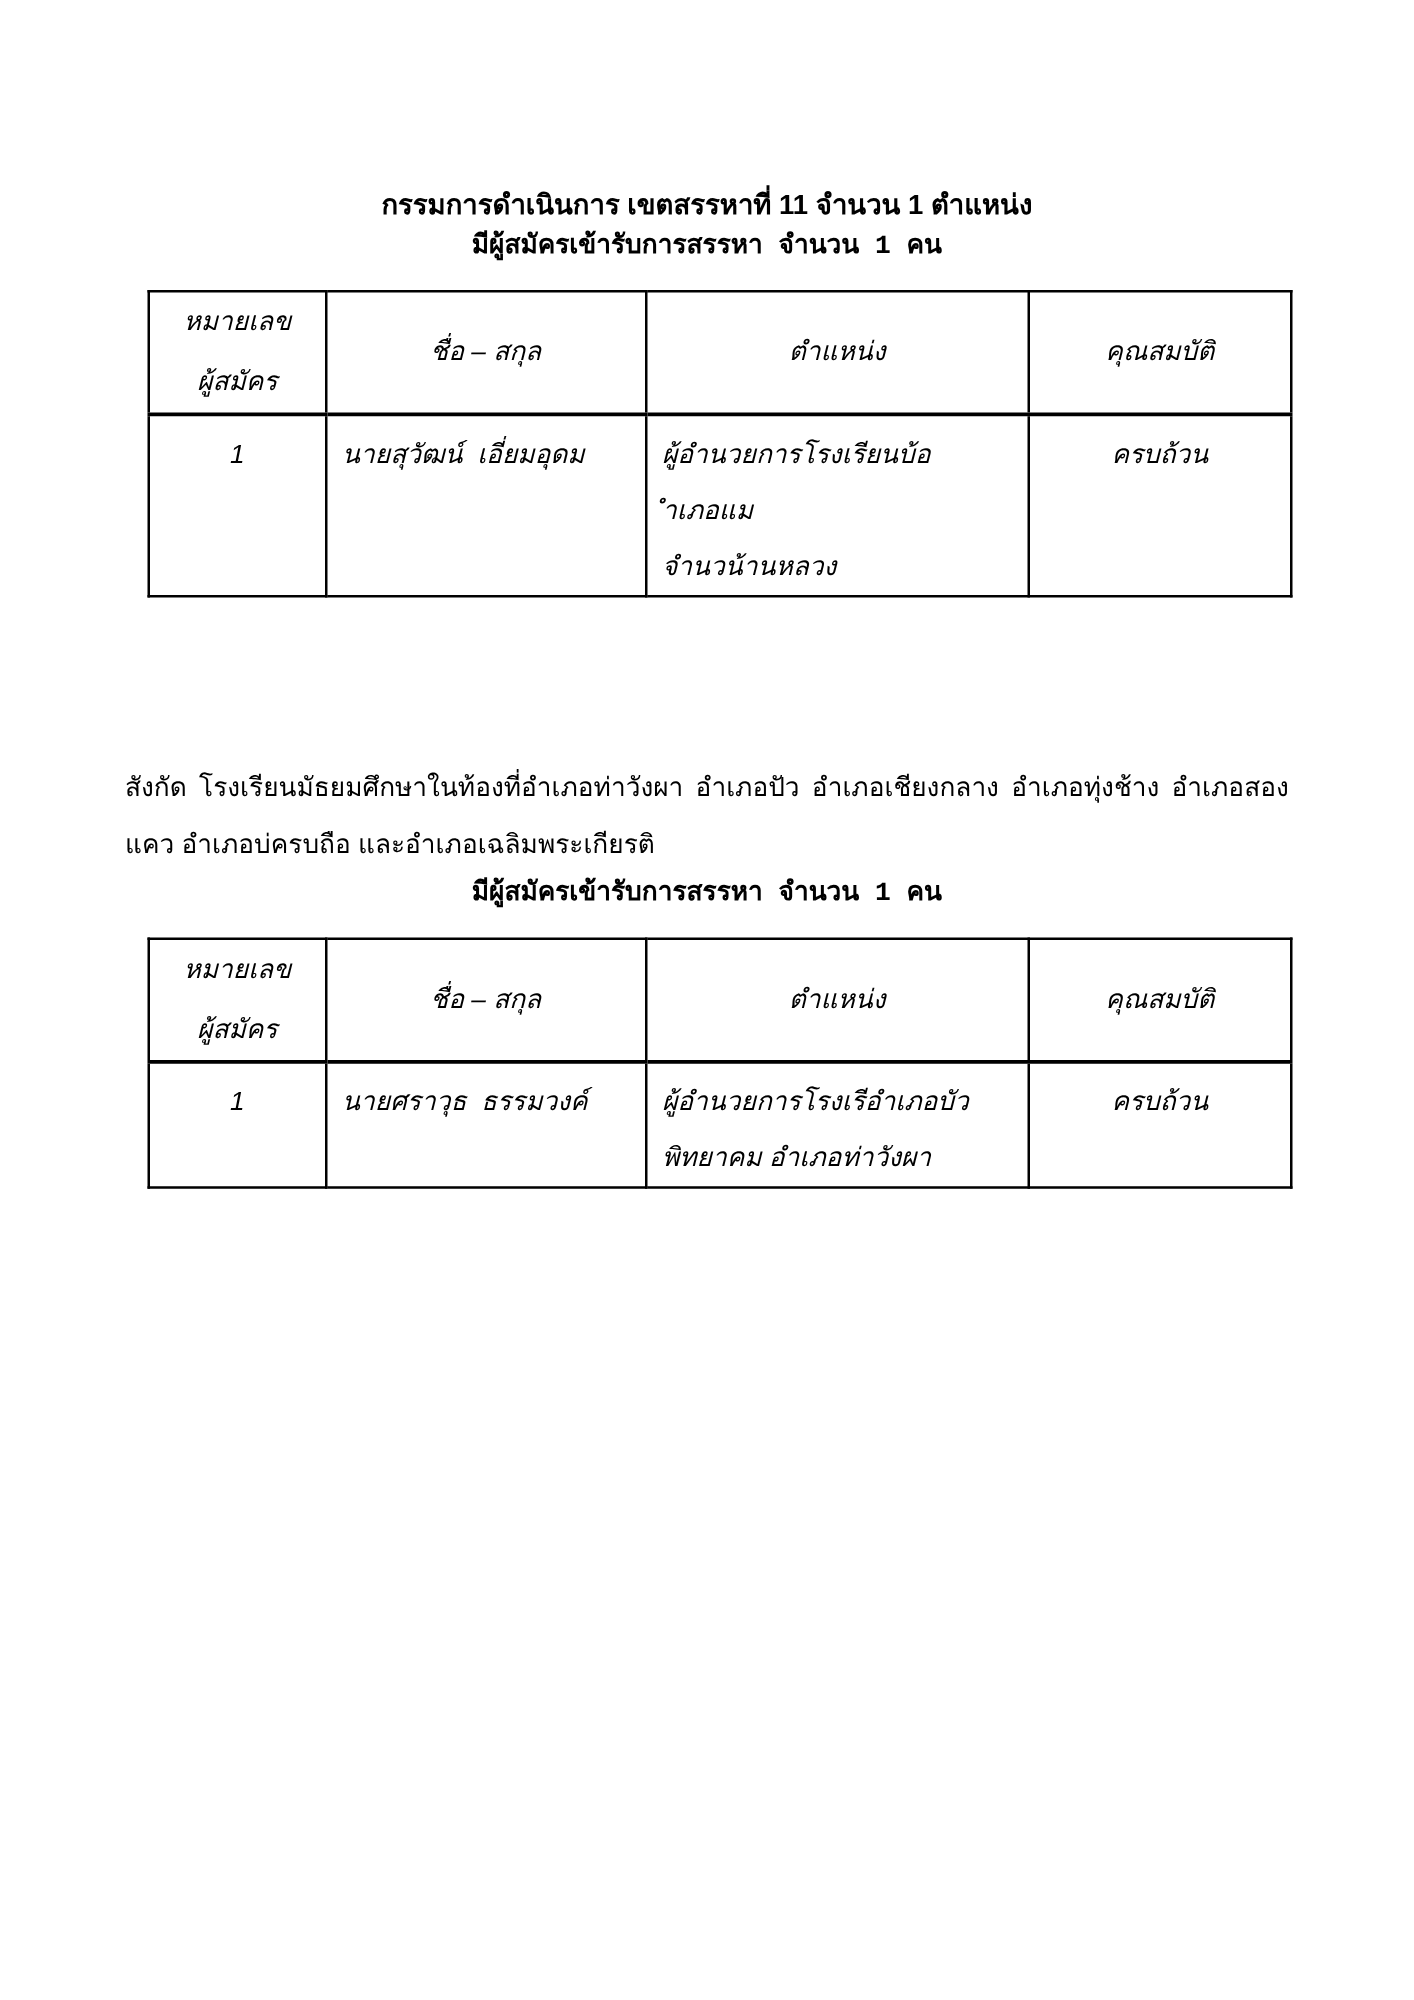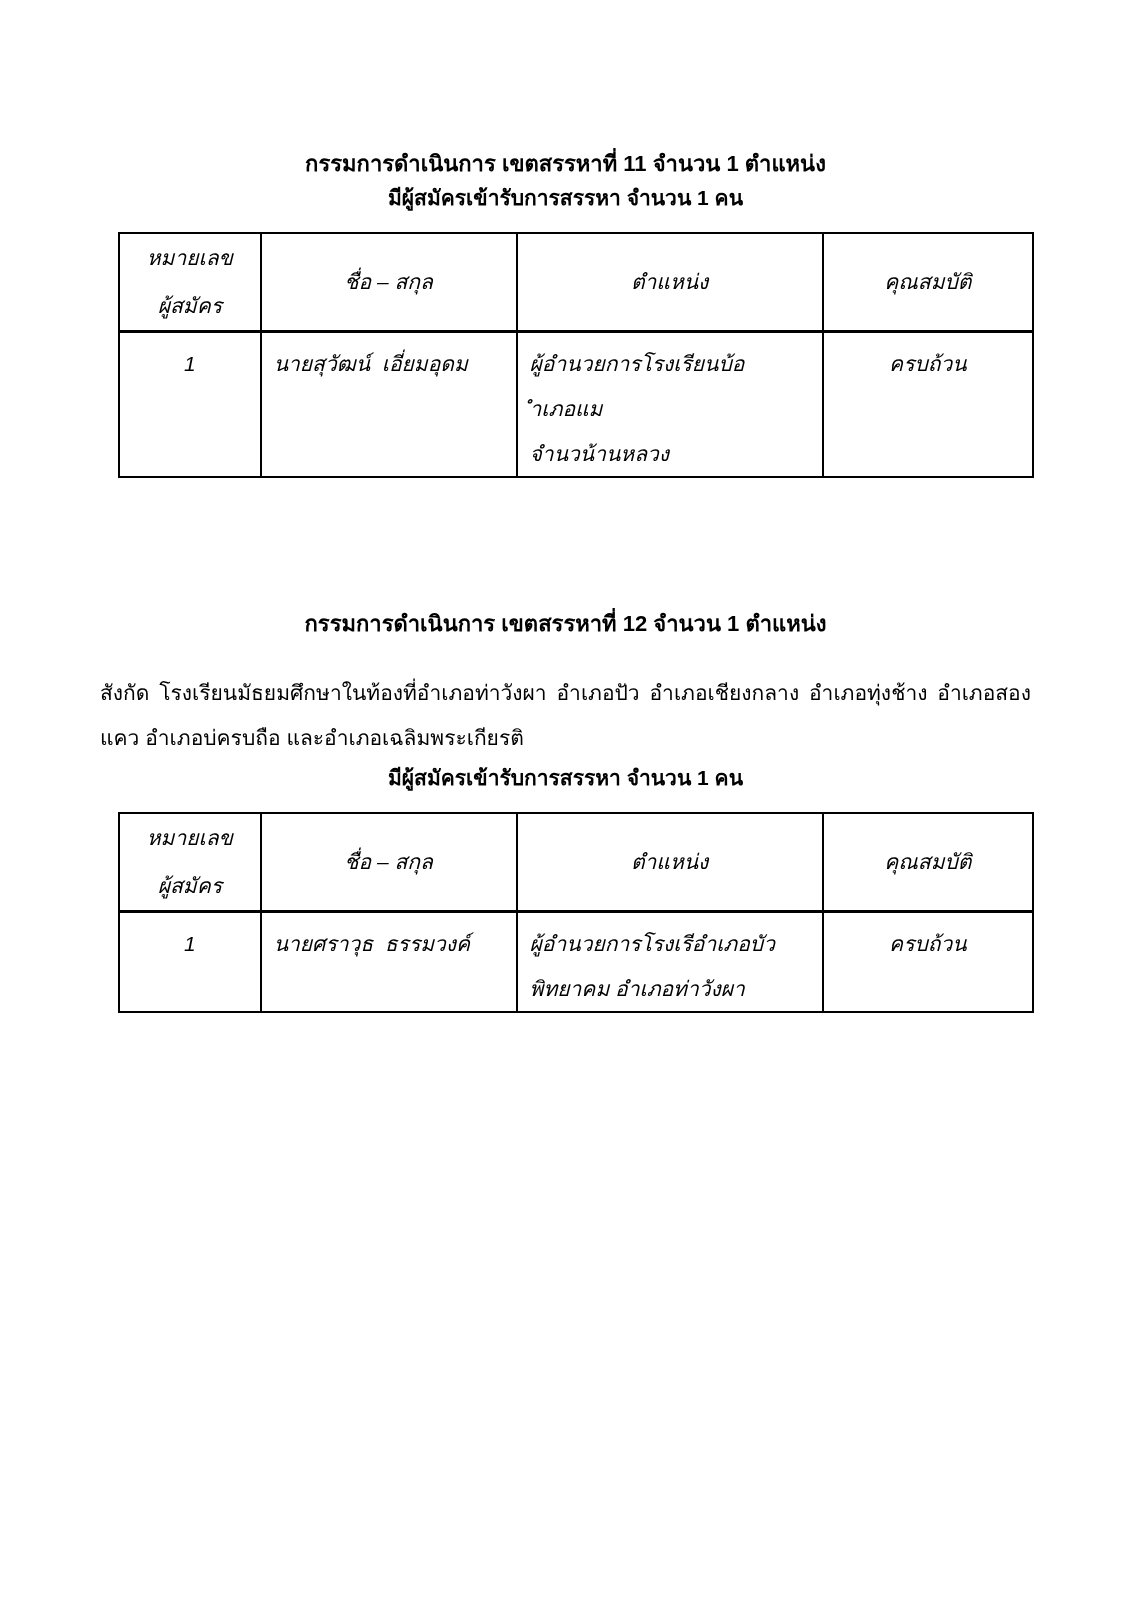--- a/index.html
+++ b/index.html
@@ -27,20 +27,21 @@
     line-height: 45px;
     text-align: justify;
     text-align-last: left;
   }
   .doc-subheading {
     margin-top: 2px;
     text-align: center;
     font-weight: bold;
     font-size: 21px;
     line-height: 32px;
+    font-family: Liberation Mono, monospace;
   }
   table.candidates {
     margin-top: 18px;
     margin-left: 18px;
     width: 916px;
     border-collapse: collapse;
     table-layout: fixed;
     font-size: 21px;
     font-style: italic;
   }
@@ -107,21 +108,20 @@
             <span>ผู้อำนวยการโรงเรียนบ้อำเภอแม</span>
             <span>จำนวน้านหลวง</span>
           </td>
           <td class="cell-qualification">ครบถ้วน</td>
         </tr>
       </tbody>
     </table>
   </div>
 
   <div class="section section-2">
-    <div class="doc-heading">กรรมการดำเนินการ เขตสรรหาที่ 12 จำนวน 1 ตำแหน่ง</div>
     <div class="doc-paragraph">สังกัด โรงเรียนมัธยมศึกษาในท้องที่อำเภอท่าวังผา อำเภอปัว อำเภอเชียงกลาง อำเภอทุ่งช้าง อำเภอสองแคว อำเภอบ่ครบถือ และอำเภอเฉลิมพระเกียรติ</div>
     <div class="doc-subheading">มีผู้สมัครเข้ารับการสรรหา จำนวน 1 คน</div>
 
     <table class="candidates">
       <colgroup>
           <col class="c1">
           <col class="c2">
           <col class="c3">
           <col class="c4">
         </colgroup>

